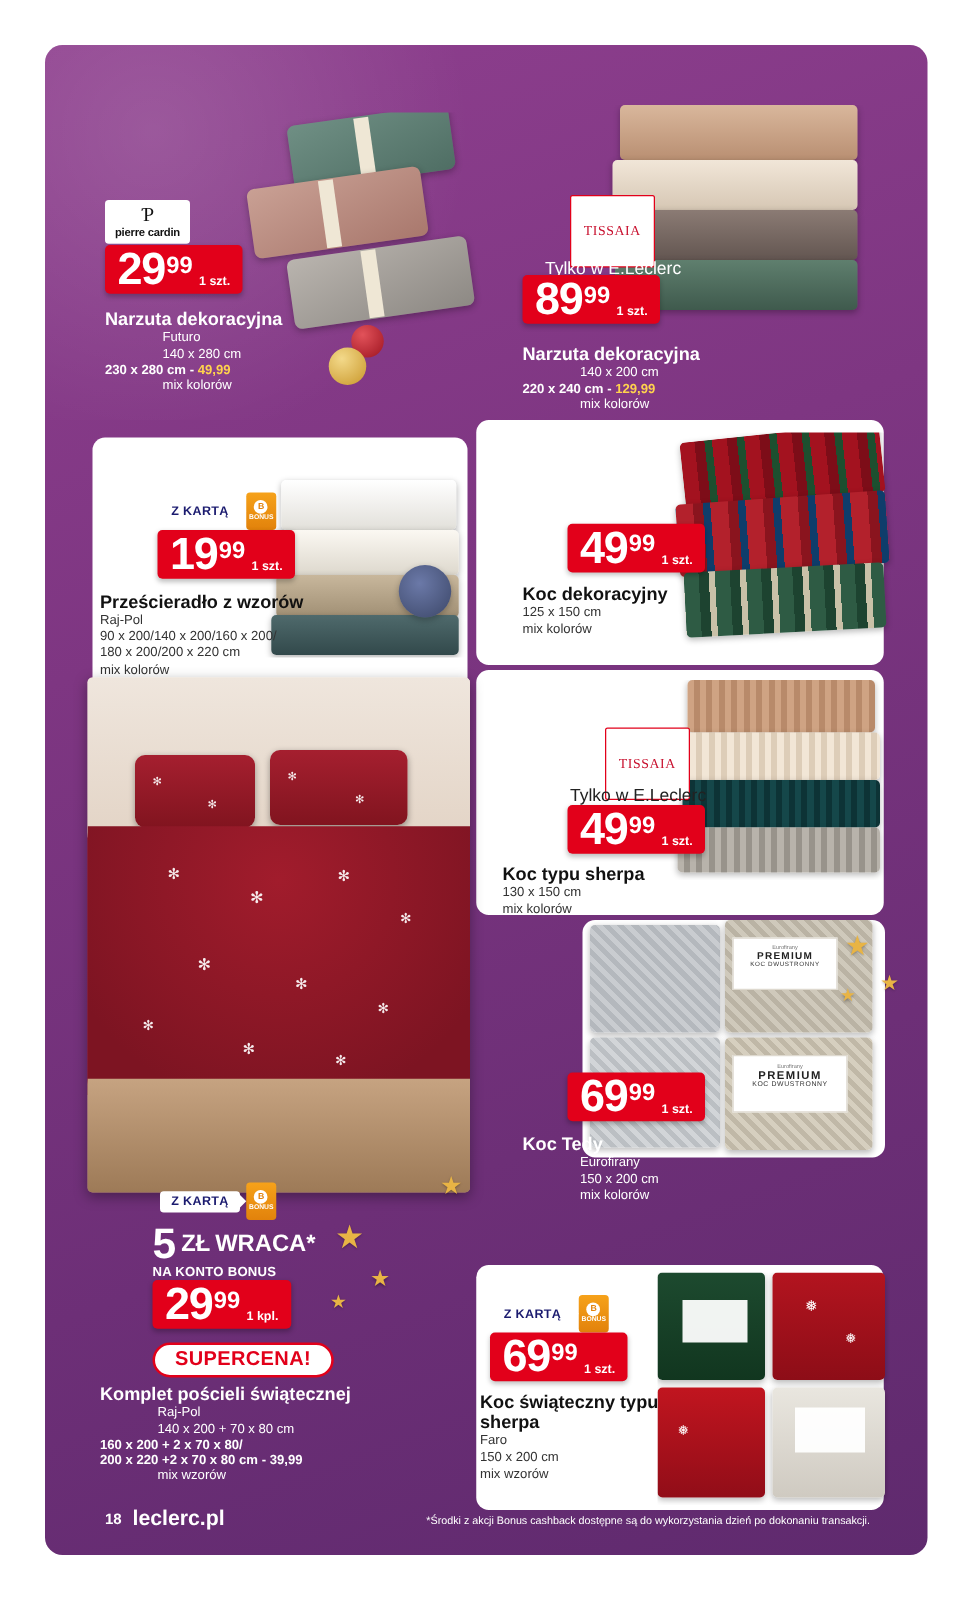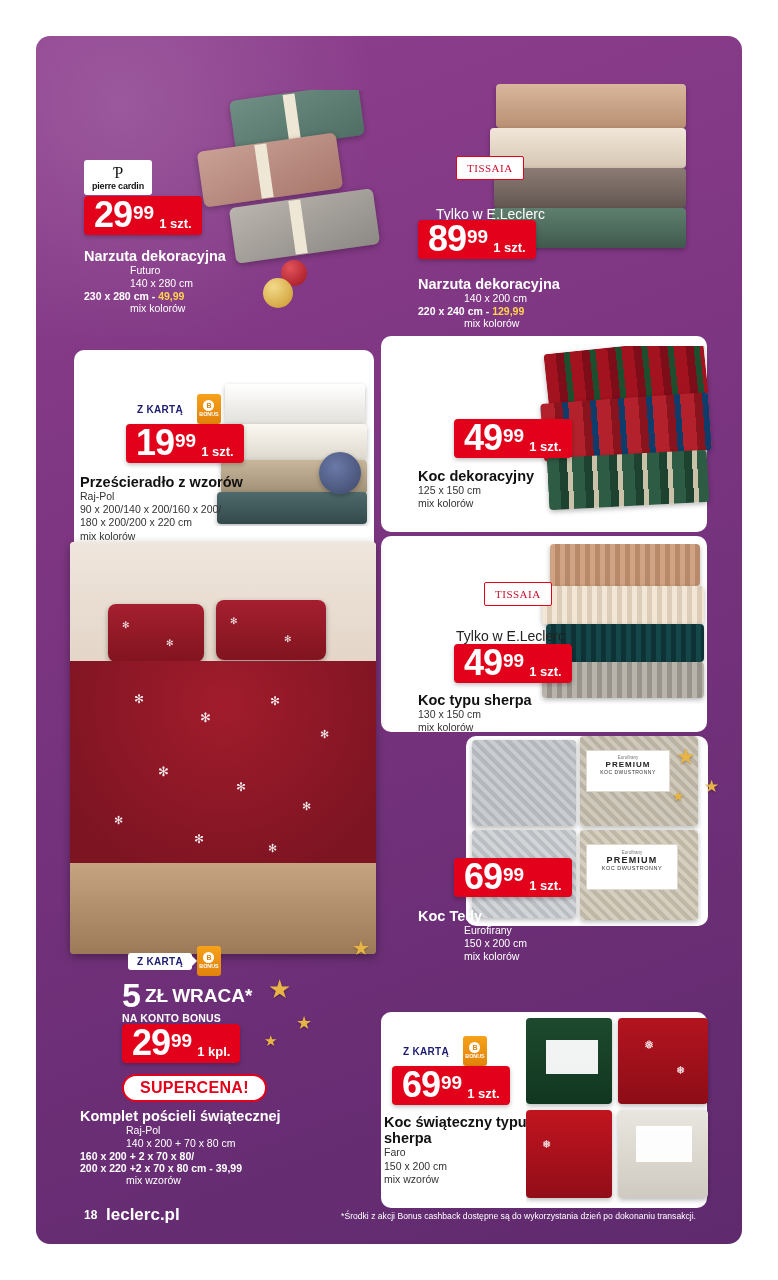--- a/index.html
+++ b/index.html
@@ -41,21 +41,21 @@
   .bold-line.white .old{color:#ffd34d;}
 
   
   .price{
     position:absolute;background:#e2001a;color:#fff;border-radius:4px;
     padding:2px 10px 3px 10px;display:flex;align-items:flex-end;
     box-shadow:0 2px 4px rgba(0,0,0,.25);
   }
   .price .int{font-size:36px;font-weight:bold;line-height:0.95;letter-spacing:-1px;}
   .price .dec{font-size:19px;font-weight:bold;line-height:1;margin-left:1px;position:relative;top:-10px;}
-  .price .unit{font-size:13px;font-weight:bold;margin-left:5px;position:relative;top:-1px;}
+  .price .unit{font-size:10px;font-weight:bold;margin-left:5px;position:relative;top:-1px;}
 
   
   .karta{
     position:absolute;display:flex;align-items:center;gap:5px;
   }
   .karta .lbl{
     background:#fff;color:#1b1b6f;font-weight:bold;font-size:10px;
     padding:3px 9px 3px 9px;border-radius:3px;letter-spacing:.3px;
     position:relative;
   }
@@ -75,21 +75,21 @@
 
   
   .logo-pc{
     position:absolute;background:#fff;border-radius:3px;padding:5px 8px 4px 8px;
     display:flex;flex-direction:column;align-items:center;
   }
   .logo-pc .mark{font-size:16px;color:#111;line-height:1;font-family:"Liberation Serif",serif;}
   .logo-pc .nm{font-size:9px;font-weight:bold;color:#111;letter-spacing:-.2px;}
   .logo-tissaia{
     position:absolute;background:#fff;border:1px solid #e2001a;border-radius:2px;
-    padding:5px 10px;text-align:center;
+    padding:22px 10px;text-align:center;
   }
   .logo-tissaia .t{color:#c8102e;font-size:11px;font-family:"Liberation Serif",serif;letter-spacing:.5px;}
   .tylko{position:absolute;font-size:14px;color:#222;}
   .tylko.white{color:#fff;}
 
   
   .img{position:absolute;overflow:hidden;}
   .towel{position:absolute;border-radius:6px;box-shadow:0 2px 6px rgba(0,0,0,.3);}
   .ribbon{position:absolute;background:#efe7d5;}
 
@@ -269,21 +269,21 @@
     <div class="t">TISSAIA</div>
   </div>
   <div class="tylko" style="left:420px;top:592px;">Tylko w E.Leclerc</div>
 
   <div class="price" style="left:418px;top:608px;">
     <span class="int">49</span>
     <span class="dec">99</span>
     <span class="unit">1 szt.</span>
   </div>
 
-  <div style="position:absolute;left:382px;top:656px;width:230px;">
+  <div style="position:absolute;left:366px;top:656px;width:230px;">
     <div class="ttl">Koc typu sherpa</div>
     <div class="sub">130 x 150 cm</div>
     <div class="sub">mix kolorów</div>
   </div>
 
   <div class="panel p-right-tedy"></div>
   <div class="img" style="left:432px;top:700px;width:240px;height:192px;">
     <div class="fold" style="left:4px;top:4px;width:104px;height:86px;background:repeating-linear-gradient(45deg,#c9ccd0 0 4px,#b4b8bd 4px 8px);"></div>
     <div class="fold" style="left:112px;top:0px;width:118px;height:90px;background:repeating-linear-gradient(45deg,#cfc9bb 0 4px,#bab3a4 4px 8px);"></div>
     <div class="fold" style="left:4px;top:94px;width:104px;height:88px;background:repeating-linear-gradient(45deg,#d2d5d8 0 4px,#bbbfc3 4px 8px);"></div>

